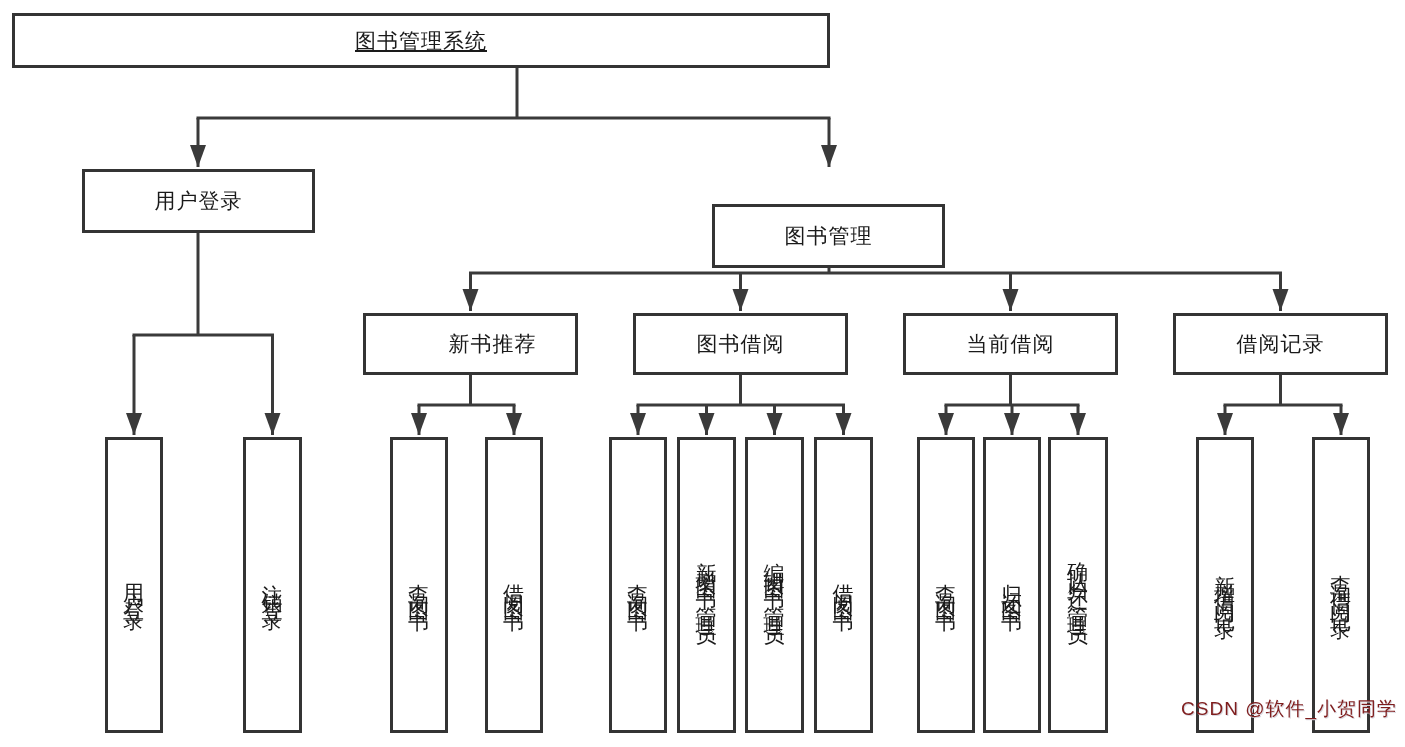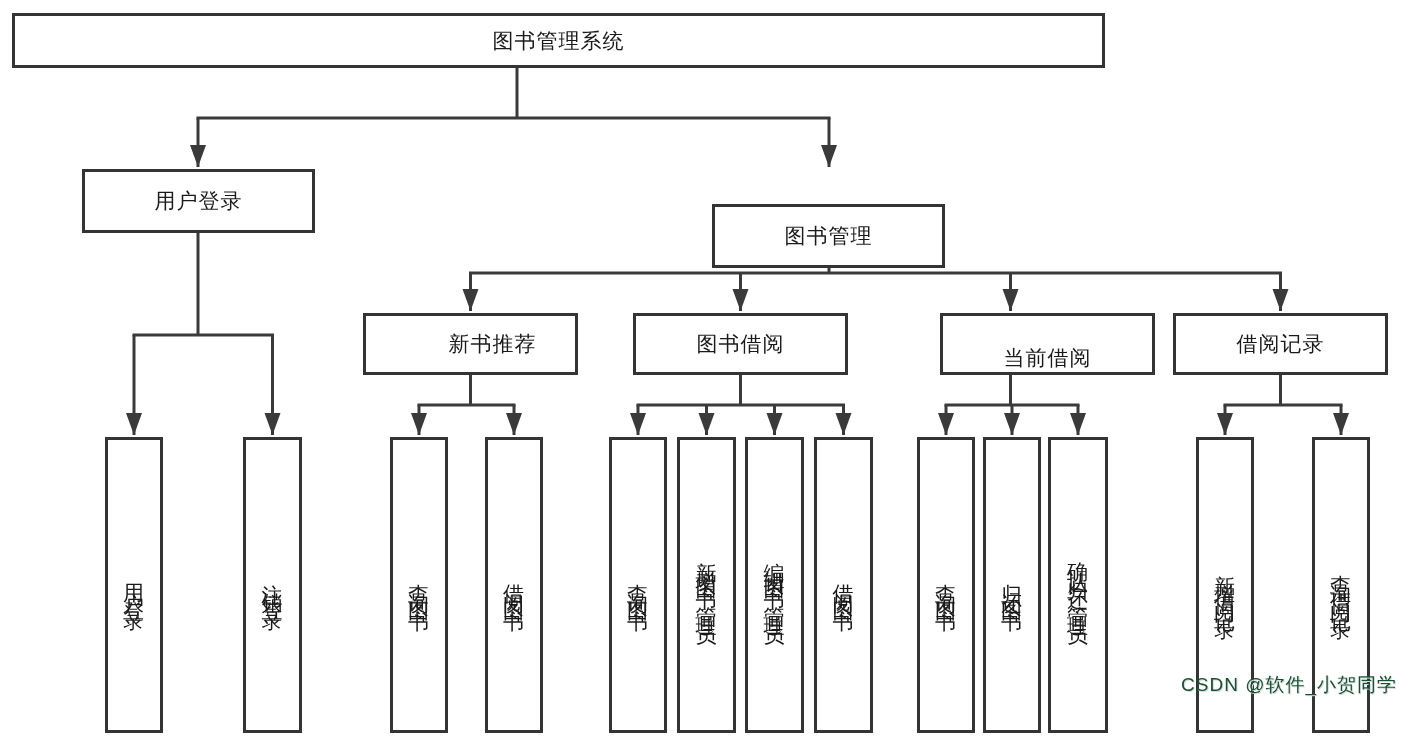--- a/index.html
+++ b/index.html
@@ -32,49 +32,49 @@
     white-space: nowrap;
   }
   .vlabel {
     writing-mode: vertical-rl;
     text-orientation: mixed;
     font-size: 21px;
     line-height: 1.1;
     letter-spacing: 9px;
     white-space: nowrap;
   }
-  .root-box   { left: 12px;  top: 13px;  width: 1093px; height: 55px; }
+  .root-box   { left: 12px;  top: 13px;  width: 818px; height: 55px; text-decoration: underline; }
   .l2-0       { left: 82px;  top: 169px; width: 233px;  height: 64px; }
   .l2-1       { left: 712px; top: 169px; width: 233px;  height: 64px; margin-top: 35px; }
   .l3         { top: 313px; width: 215px; height: 62px; }
   .l3-0 { left: 363px; padding-left: 44px; }
   .l3-1 { left: 633px; }
-  .l3-2 { left: 940px; align-items: flex-end; }
+  .l3-2 { left: 903px; }
   .l3-3 { left: 1173px; }
   .leaf { top: 437px; width: 58px; height: 296px; }
   .g1-0 { left: 105px; }
   .g1-1 { left: 243px; width: 59px; }
   .g2-0 { left: 390px; }
   .g2-1 { left: 485px; }
   .g3-0 { left: 609px; }
   .g3-1 { left: 677px; width: 59px; }
   .g3-2 { left: 745px; width: 59px; }
   .g3-3 { left: 814px; width: 59px; }
   .g4-0 { left: 917px; }
   .g4-1 { left: 983px; }
   .g4-2 { left: 1048px; width: 60px; }
   .g5-0 { left: 1196px; }
   .g5-1 { left: 1312px; }
   .watermark {
     position: absolute;
-    top: 672px;
+    top: 696px;
     right: 8px;
     font-size: 19px;
     letter-spacing: 1px;
-    color: #14532d;
+    color: #7f1d1d;
     text-shadow: 1px 1px 0 #d8d8e0;
     z-index: 5;
     white-space: nowrap;
   }
 </style>
 </head>
 <body>
 
 <div class="canvas">
 

